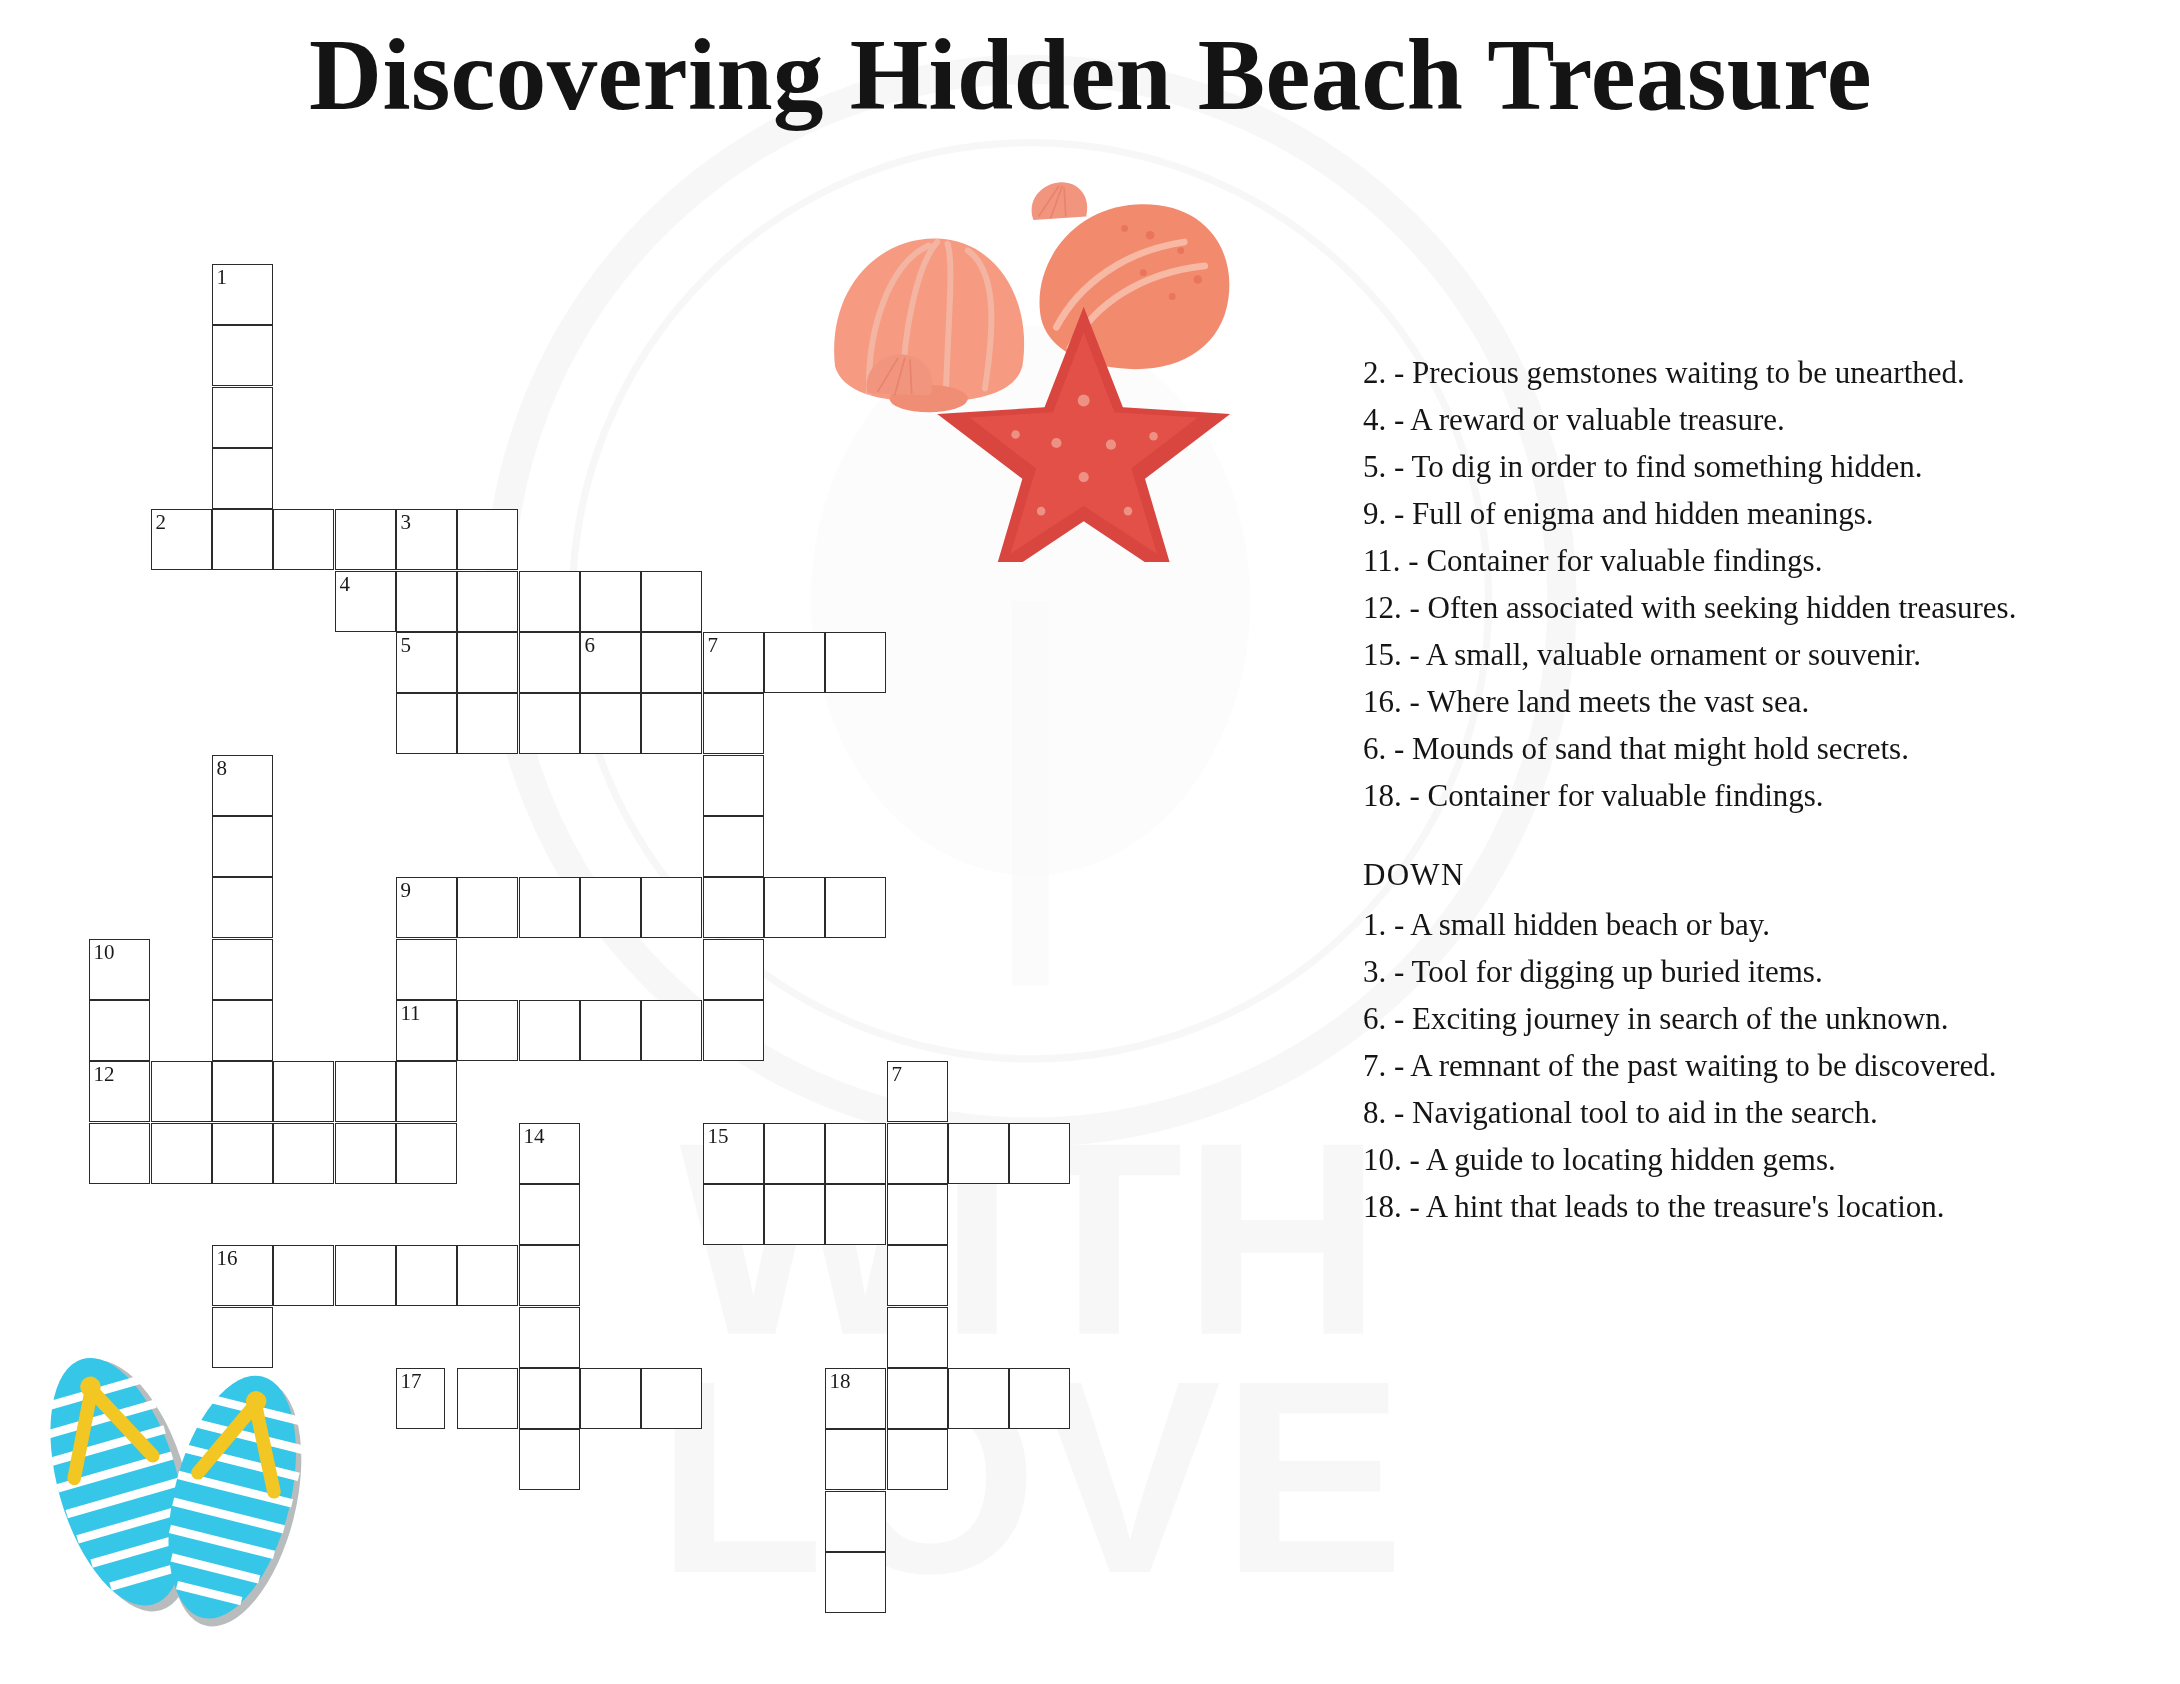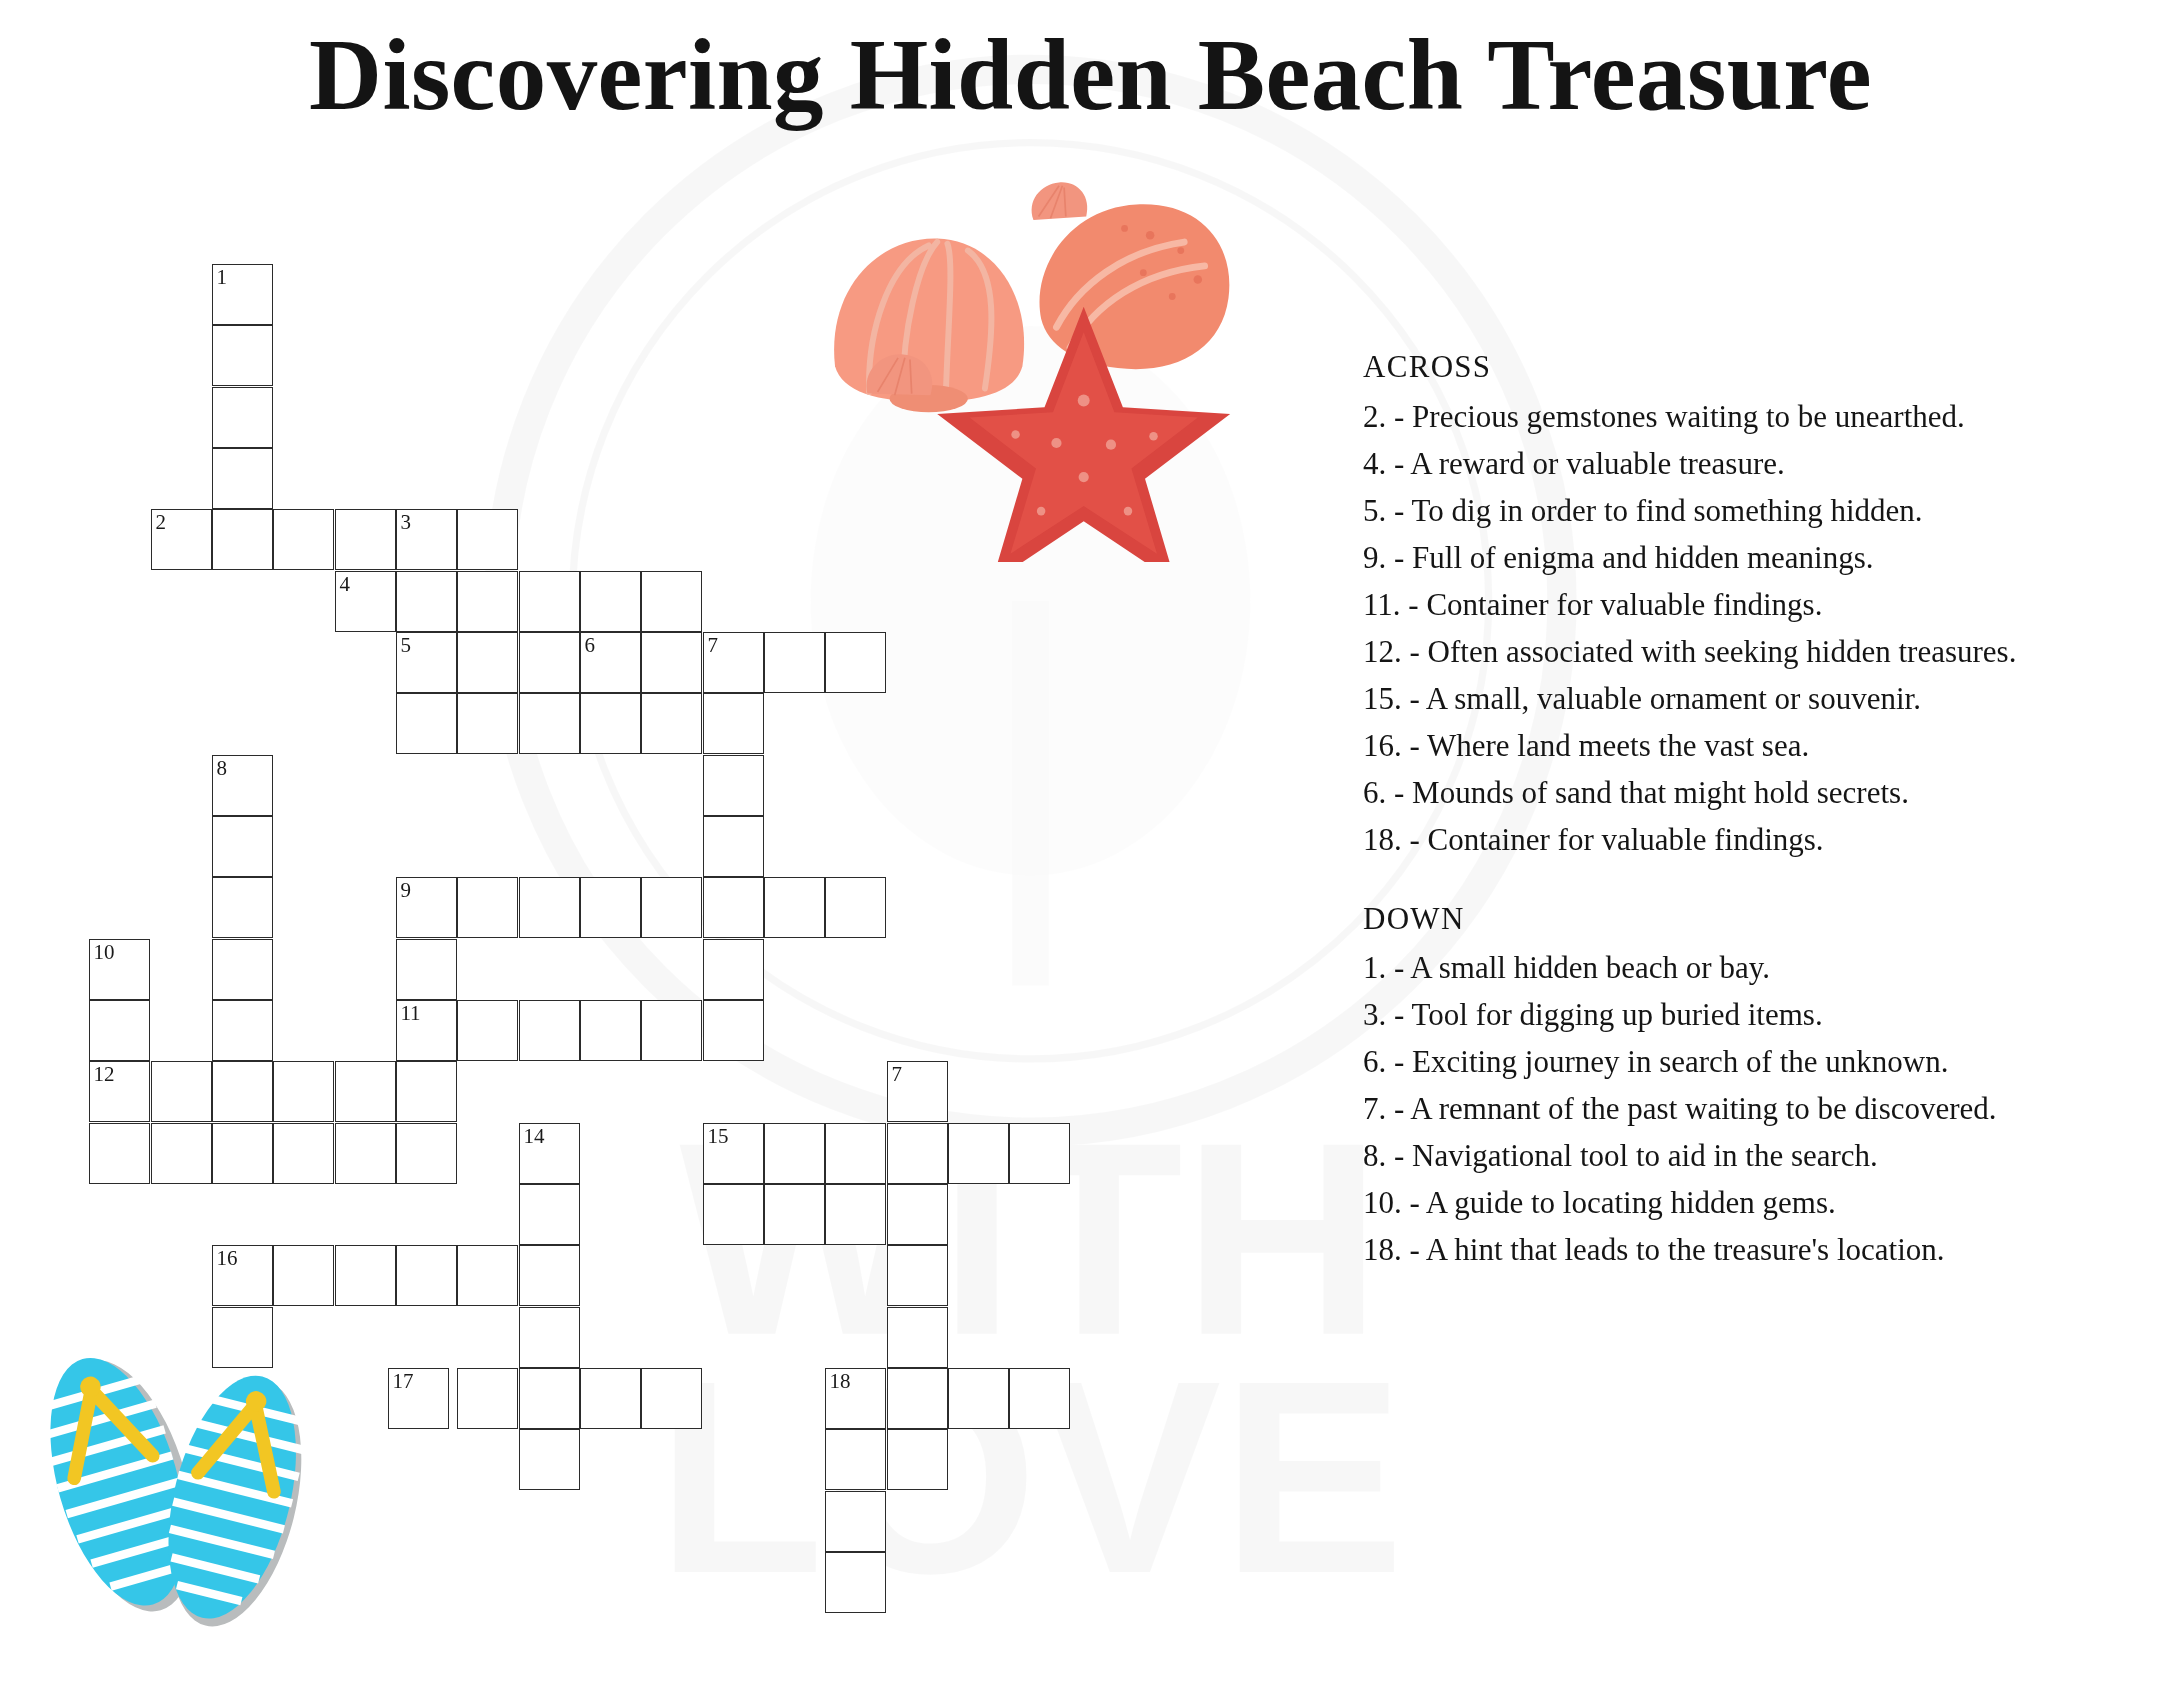--- a/index.html
+++ b/index.html
@@ -314,42 +314,41 @@
     </div>
     <div class="cell" style="left: 273px; top: 998px; width: 61px; height: 61px;"></div>
     <div class="cell" style="left: 335px; top: 998px; width: 61px; height: 61px;"></div>
     <div class="cell" style="left: 396px; top: 998px; width: 61px; height: 61px;"></div>
     <div class="cell" style="left: 457px; top: 998px; width: 61px; height: 61px;"></div>
     <div class="cell" style="left: 519px; top: 998px; width: 61px; height: 61px;"></div>
     <div class="cell" style="left: 887px; top: 998px; width: 61px; height: 61px;"></div>
     <div class="cell" style="left: 212px; top: 1060px; width: 61px; height: 61px;"></div>
     <div class="cell" style="left: 519px; top: 1060px; width: 61px; height: 61px;"></div>
     <div class="cell" style="left: 887px; top: 1060px; width: 61px; height: 61px;"></div>
-    <div class="cell" style="left: 388px; top: 1121px; width: 61px; height: 61px;">
+    <div class="cell" style="left: 396px; top: 1121px; width: 49px; height: 61px;">
       <span class="num">17</span>
     </div>
     <div class="cell" style="left: 457px; top: 1121px; width: 61px; height: 61px;"></div>
     <div class="cell" style="left: 519px; top: 1121px; width: 61px; height: 61px;"></div>
     <div class="cell" style="left: 580px; top: 1121px; width: 61px; height: 61px;"></div>
     <div class="cell" style="left: 641px; top: 1121px; width: 61px; height: 61px;"></div>
     <div class="cell" style="left: 825px; top: 1121px; width: 61px; height: 61px;">
       <span class="num">18</span>
     </div>
     <div class="cell" style="left: 887px; top: 1121px; width: 61px; height: 61px;"></div>
     <div class="cell" style="left: 948px; top: 1121px; width: 61px; height: 61px;"></div>
     <div class="cell" style="left: 1009px; top: 1121px; width: 61px; height: 61px;"></div>
     <div class="cell" style="left: 519px; top: 1182px; width: 61px; height: 61px;"></div>
     <div class="cell" style="left: 825px; top: 1182px; width: 61px; height: 61px;"></div>
     <div class="cell" style="left: 887px; top: 1182px; width: 61px; height: 61px;"></div>
     <div class="cell" style="left: 825px; top: 1244px; width: 61px; height: 61px;"></div>
     <div class="cell" style="left: 825px; top: 1305px; width: 61px; height: 61px;"></div>
   </div>
 
 <div id="clues">
-  <div class="clue-head">ACROSS</div>
   <div id="across-list">
       <div class="clue-line">2. - Precious gemstones waiting to be unearthed.</div>
       <div class="clue-line">4. - A reward or valuable treasure.</div>
       <div class="clue-line">5. - To dig in order to find something hidden.</div>
       <div class="clue-line">9. - Full of enigma and hidden meanings.</div>
       <div class="clue-line">11. - Container for valuable findings.</div>
       <div class="clue-line">12. - Often associated with seeking hidden treasures.</div>
       <div class="clue-line">15. - A small, valuable ornament or souvenir.</div>
       <div class="clue-line">16. - Where land meets the vast sea.</div>
       <div class="clue-line">6. - Mounds of sand that might hold secrets.</div>

